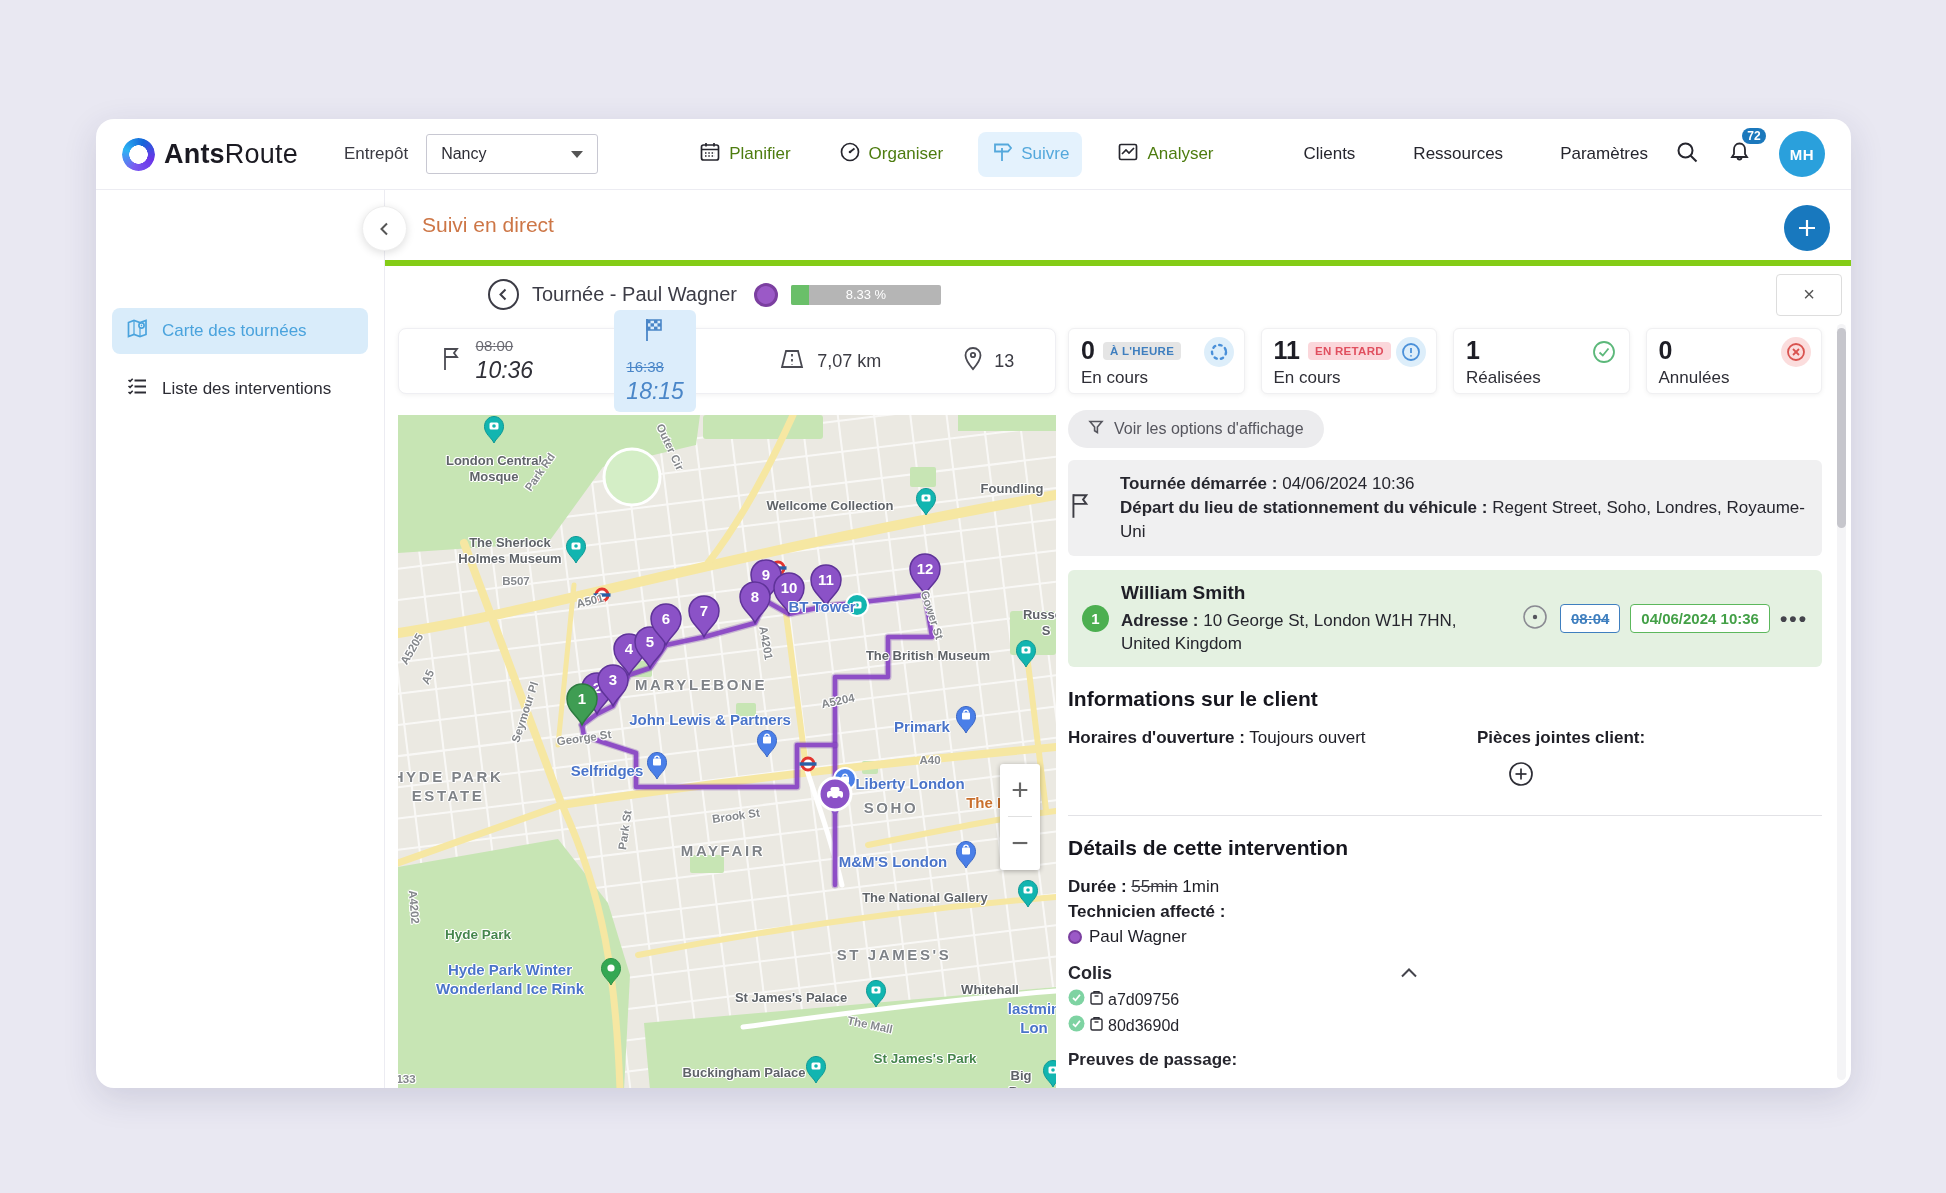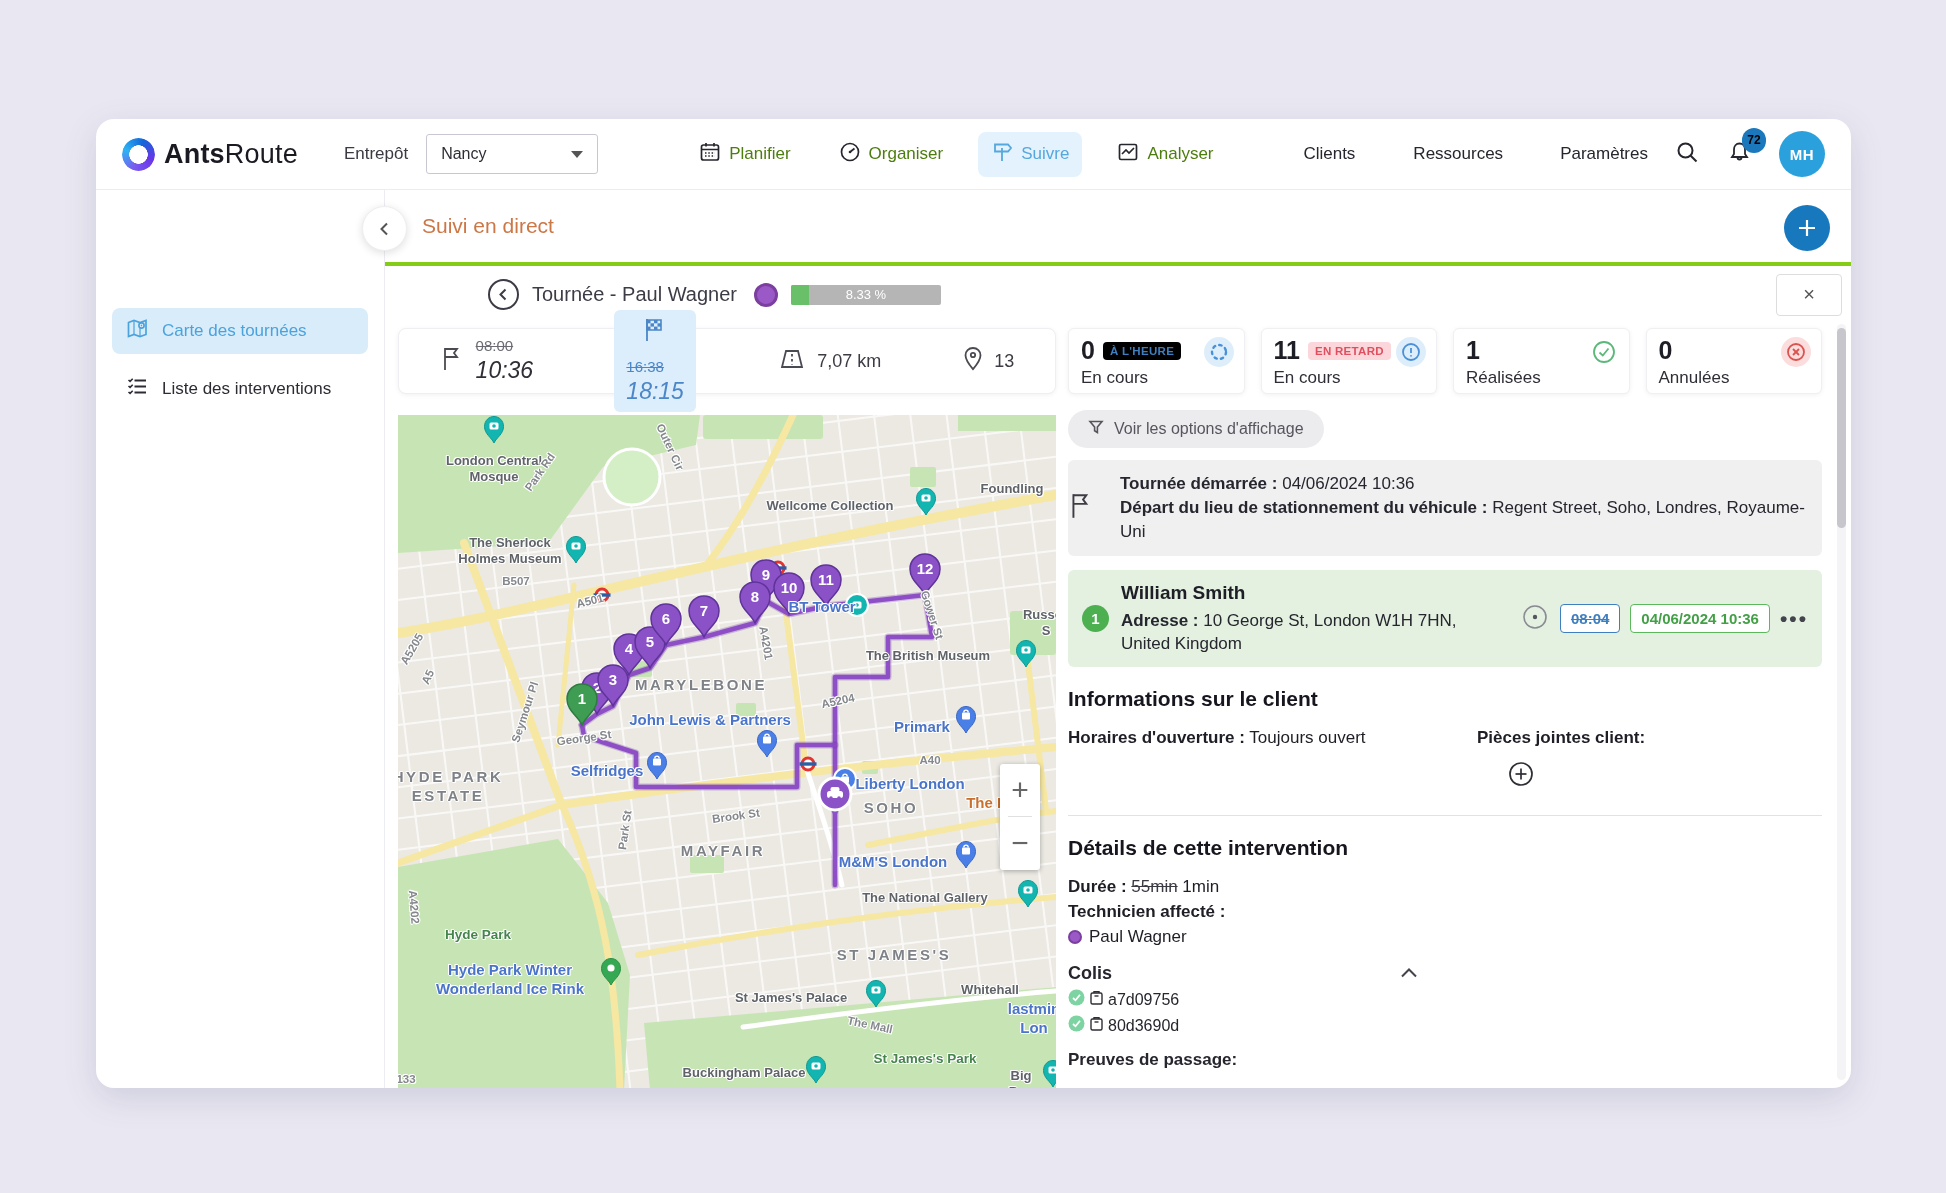--- a/index.html
+++ b/index.html
@@ -34,34 +34,34 @@
   .caret { width:0; height:0; border-left:6px solid transparent; border-right:6px solid transparent; border-top:7px solid #555; }
   .nav-items { margin-left:88px; display:flex; gap:22px; }
   .nav-item { display:flex; align-items:center; gap:8px; font-size:17px; color:#4d7c0f; padding:9px 13px; border-radius:8px; }
   .nav-item svg { stroke:#26262e; }
   .nav-item.active { background:#e4f2fd; color:#54a8dc; }
   .nav-item.active svg { stroke:#54a8dc; }
   .nav-right { margin-left:auto; display:flex; align-items:center; gap:27px; }
   .nav-link { display:flex; align-items:center; gap:7px; font-size:17px; color:#26262e; }
   .bell-wrap { position:relative; }
   .badge-count {
-    position:absolute; top:-12px; right:-14px; background:#1b78bc; color:#000000;
-    min-width:24px; height:25px; border-radius:12px; display:flex; align-items:center; justify-content:center;
+    position:absolute; top:-12px; right:-14px; background:#1b78bc; color:#ffffff;
+    min-width:24px; height:16px; border-radius:12px; display:flex; align-items:center; justify-content:center;
     font-size:12px; font-weight:bold; padding:4px 4px;
   }
   .avatar { width:46px; height:46px; border-radius:50%; background:#2aa0dc; color:#fff; font-weight:bold; font-size:15px; display:flex; align-items:center; justify-content:center; letter-spacing:.5px; }
   
   .body-row { display:flex; height:calc(100% - 70px); border-top:1px solid #ececf2; }
   .sidebar { width:289px; border-right:1px solid #ececf2; padding-top:118px; flex:none; }
   .side-item { margin:0 16px 12px; height:46px; border-radius:8px; display:flex; align-items:center; gap:13px; padding:0 14px; font-size:17px; color:#2c2c34; }
   .side-item svg { stroke:#2c2c34; }
   .side-item.active { background:#d9ecfa; color:#4aa3dd; }
   .side-item.active svg { stroke:#4aa3dd; }
   .main { flex:1; display:flex; flex-direction:column; min-width:0; }
-  .page-header { height:76px; position:relative; border-bottom:4px solid #84cc16; display:flex; align-items:center; flex:none; }
+  .page-header { height:76px; position:relative; border-bottom:6px solid #84cc16; display:flex; align-items:center; flex:none; }
   .back-circle {
     position:absolute; left:-23px; top:16px; width:45px; height:45px; border-radius:50%;
     background:#fff; border:1px solid #eee; box-shadow:0 2px 8px rgba(0,0,0,.13);
     display:flex; align-items:center; justify-content:center; z-index:5;
   }
   .page-title { margin-left:37px; color:#cd7646; font-size:21px; }
   .fab { position:absolute; right:21px; top:15px; width:46px; height:46px; border-radius:50%; background:#1878be; display:flex; align-items:center; justify-content:center; }
   .content { flex:1; display:flex; min-height:0; }
   
   .left-col { width:671px; padding-left:13px; flex:none; display:flex; flex-direction:column; }
@@ -103,21 +103,21 @@
   .zoomdiv { width:24px; height:1px; background:#e0e0e0; }
   
   .right-col { flex:1; padding:0 29px 0 12px; position:relative; min-width:0; display:flex; flex-direction:column; overflow:hidden; }
   .close-row { height:57px; display:flex; justify-content:flex-end; align-items:center; flex:none; }
   .close-btn { width:66px; height:42px; border:1px solid #ddd; border-radius:4px; background:#fff; display:flex; align-items:center; justify-content:center; margin-right:-20px; font-size:20px; color:#555; }
   .cards-row { display:flex; gap:16px; height:66px; margin-top:5px; flex:none; }
   .card { flex:1; background:#fff; border:1px solid #f0f0f2; border-radius:6px; box-shadow:0 1px 5px rgba(0,0,0,.06); padding:7px 12px; position:relative; }
   .card-top { display:flex; align-items:center; gap:8px; }
   .card-num { font-size:25px; font-weight:bold; color:#1e1e26; }
   .badge { font-size:11.5px; font-weight:bold; border-radius:4px; padding:3px 7px; letter-spacing:.3px; }
-  .badge.blue { background:#000000; color:#3f7fbf; }
+  .badge.blue { background:#e5e5e5; color:#3f7fbf; }
   .badge.red  { background:#fbd7db; color:#e04f5f; }
   .card-icon { position:absolute; top:8px; right:10px; width:30px; height:30px; border-radius:50%; display:flex; align-items:center; justify-content:center; }
   .ci-spin, .ci-info { background:#ddeefa; }
   .ci-cancel { background:#fbdddd; }
   .card-label { font-size:17px; color:#2e2e36; margin-top:3px; }
   .options-pill { margin-top:16px; align-self:flex-start; background:#ececee; border-radius:19px; height:38px; display:flex; align-items:center; gap:10px; padding:0 20px; color:#55555d; font-size:16px; flex:none; }
   .infobox { margin-top:12px; background:#f0f0f1; border-radius:6px; padding:12px 0; display:flex; gap:24px; align-items:center; flex:none; }
   .info-lines { font-size:17px; color:#26262e; line-height:24px; }
   .stopcard { margin-top:14px; background:#e4f1e1; border-radius:6px; padding:12px 14px; display:flex; gap:12px; align-items:center; flex:none; }
   .stop-num { width:27px; height:27px; border-radius:50%; background:#4caf50; color:#fff; font-weight:bold; font-size:15px; display:flex; align-items:center; justify-content:center; flex:none; }

